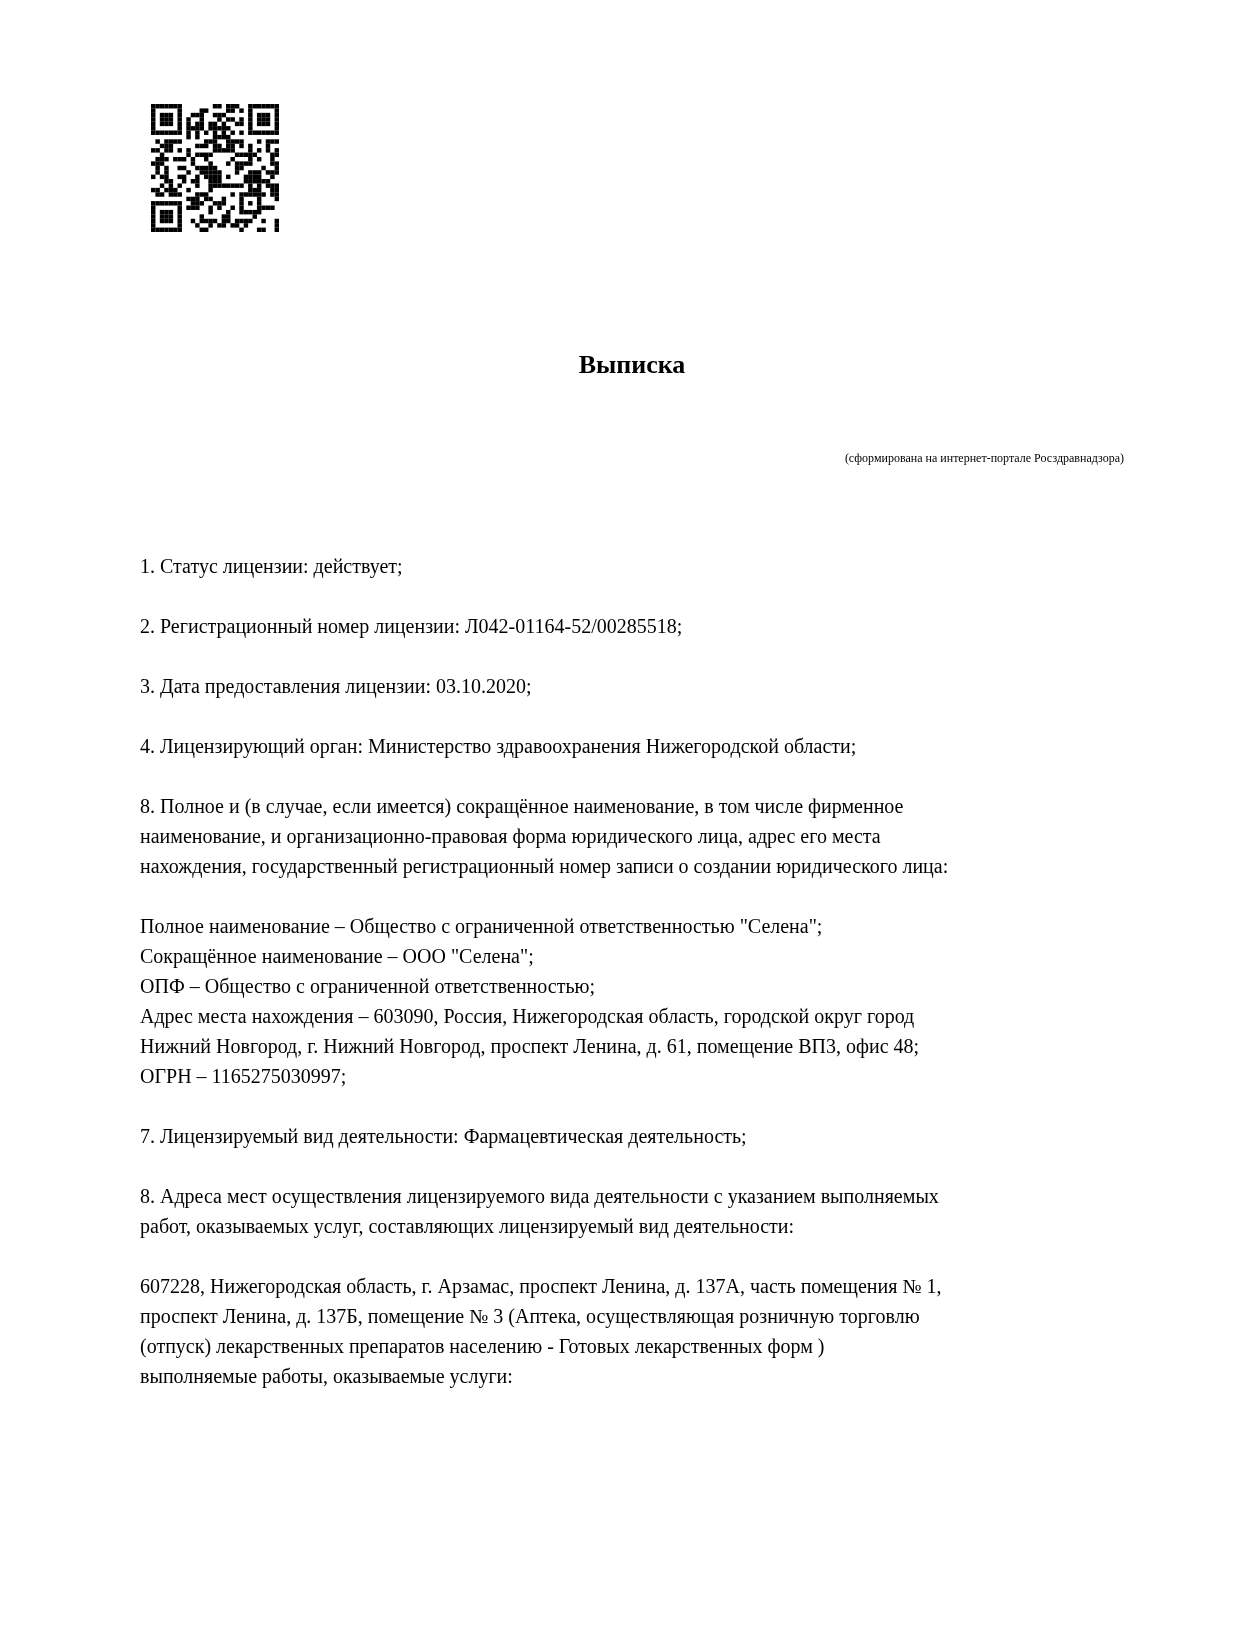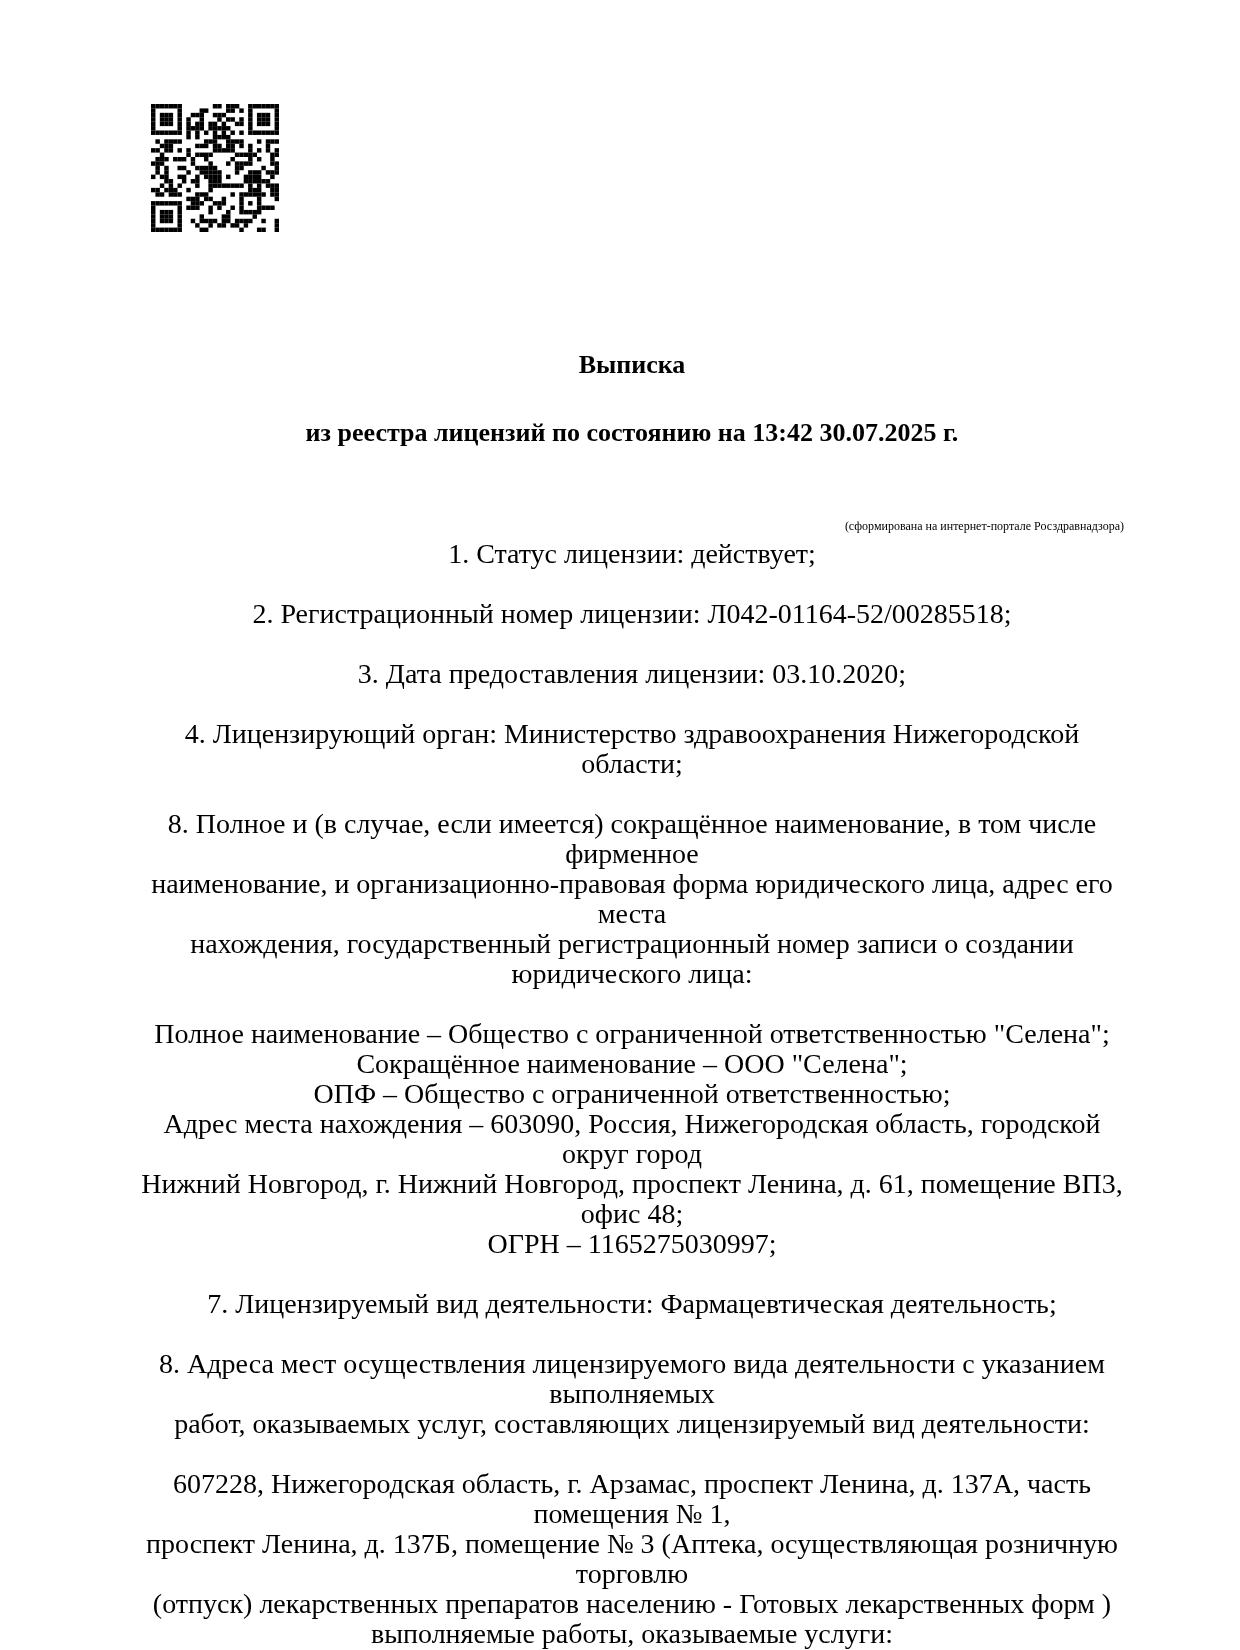--- a/index.html
+++ b/index.html
@@ -34,23 +34,23 @@
     text-align: center;
     white-space: pre-line;
   }
   .subtitle {
     margin-top: 30px;
     font-size: 12px;
     line-height: 25px;
     text-align: right;
   }
   .body {
-    font-size: 28px;
+    margin-top: 80px;
+    font-size: 20px;
     line-height: 30px;
-    text-align: center;
   }
   .body p {
     margin: 0 0 30px 0;
     white-space: pre-line;
   }
 </style>
 </head>
 <body>
 
 <div class="page">
@@ -460,21 +460,20 @@
         <rect x="105.93" y="123.59" width="4.46" height="4.46"></rect>
         <rect x="110.34" y="123.59" width="4.46" height="4.46"></rect>
         <rect x="123.59" y="123.59" width="4.46" height="4.46"></rect>
       </svg>
     </div>
 
   <div class="content">
 
     <div class="title">
       <div>Выписка</div>
-      <div>из реестра лицензий по состоянию на 13:42 30.07.2025 г.</div>
     </div>
 
     <div class="subtitle">(сформирована на интернет-портале Росздравнадзора)</div>
 
     <div class="body">
       <p>1. Статус лицензии: действует;</p>
       <p>2. Регистрационный номер лицензии: Л042-01164-52/00285518;</p>
       <p>3. Дата предоставления лицензии: 03.10.2020;</p>
       <p>4. Лицензирующий орган: Министерство здравоохранения Нижегородской области;</p>
       <p>8. Полное и (в случае, если имеется) сокращённое наименование, в том числе фирменное

